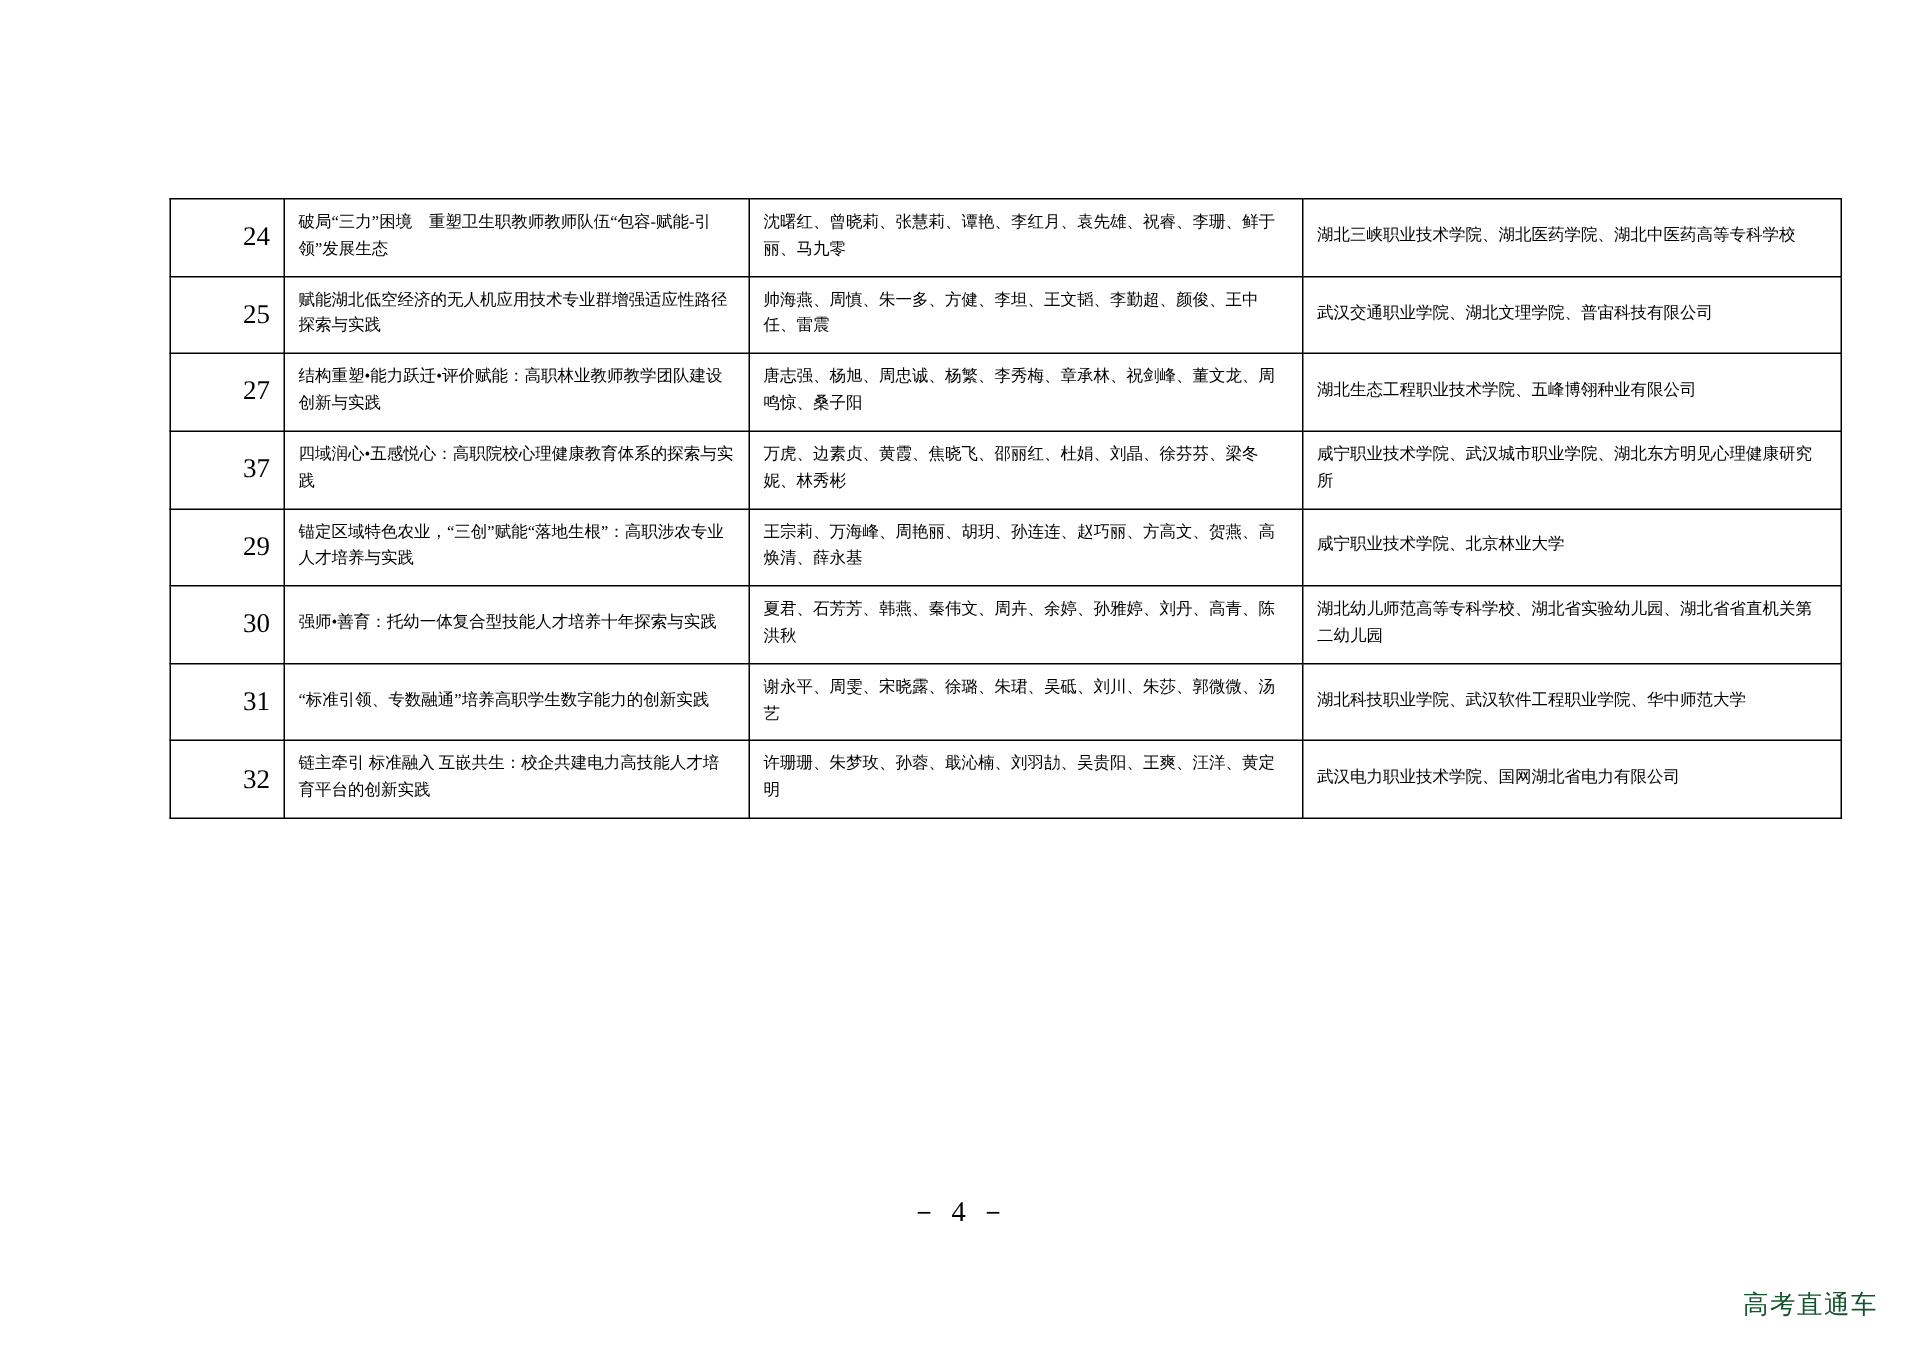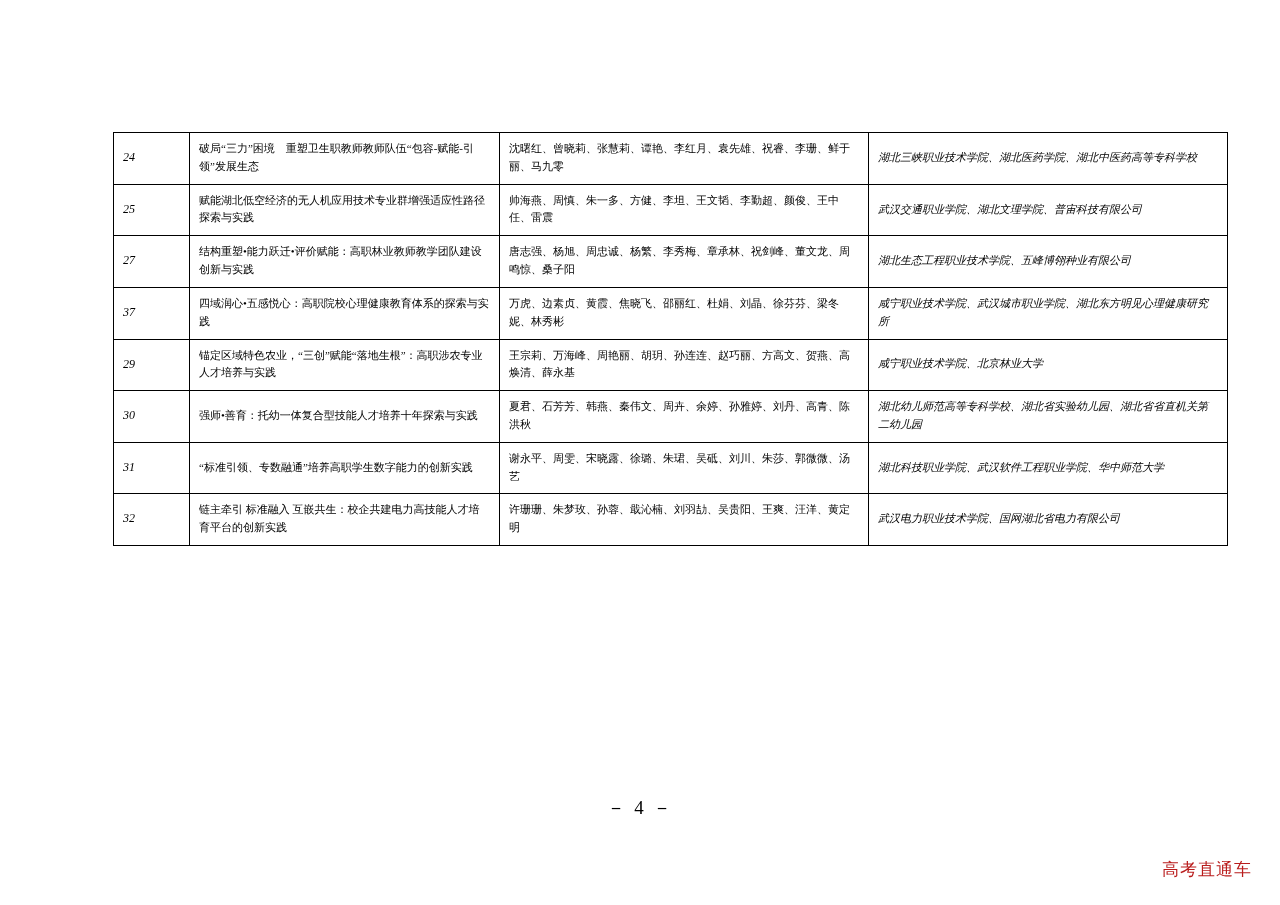--- a/index.html
+++ b/index.html
@@ -33,54 +33,52 @@
   .doc-table td {
     border: 1px solid #000000;
     vertical-align: middle;
     font-size: 11px;
     line-height: 1.62;
     padding: 7px 9px 8px 9px;
     font-family: "Liberation Serif", "DejaVu Serif", serif;
   }
   td.col-index {
     width: 57px;
-    text-align: left;
+    text-align: right;
     vertical-align: middle;
-    font-size: 12px;
-    font-style: italic;
+    font-size: 18px;
   }
   td.col-title {
     width: 291px;
     text-align: left;
   }
   td.col-people {
     width: 350px;
     text-align: left;
   }
   td.col-units {
     width: 340px;
     text-align: left;
-    font-style: italic;
   }
   .page-number {
     position: absolute;
     left: 0;
     top: 795px;
     width: 1280px;
     text-align: center;
     font-size: 19px;
     letter-spacing: 2px;
     font-family: "Liberation Serif", "DejaVu Serif", serif;
   }
   .watermark {
     position: absolute;
     right: 28px;
     bottom: 24px;
     font-size: 17px;
-    color: #b91c1c;
+    color: #14532d;
     letter-spacing: 1px;
     font-family: Liberation Serif, serif;
   }
 </style>
 </head>
 <body>
 
 <div class="page">
 
   <table class="doc-table">

